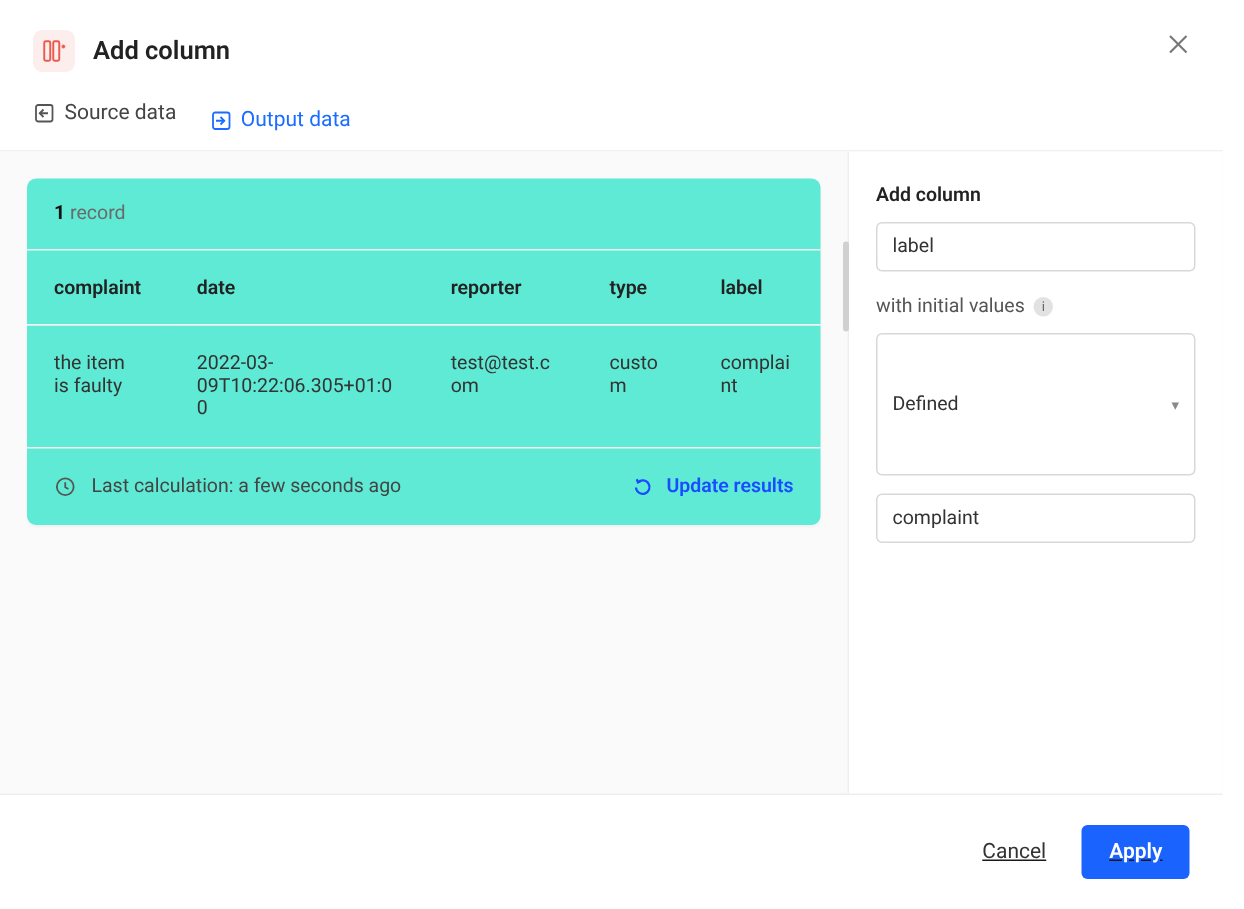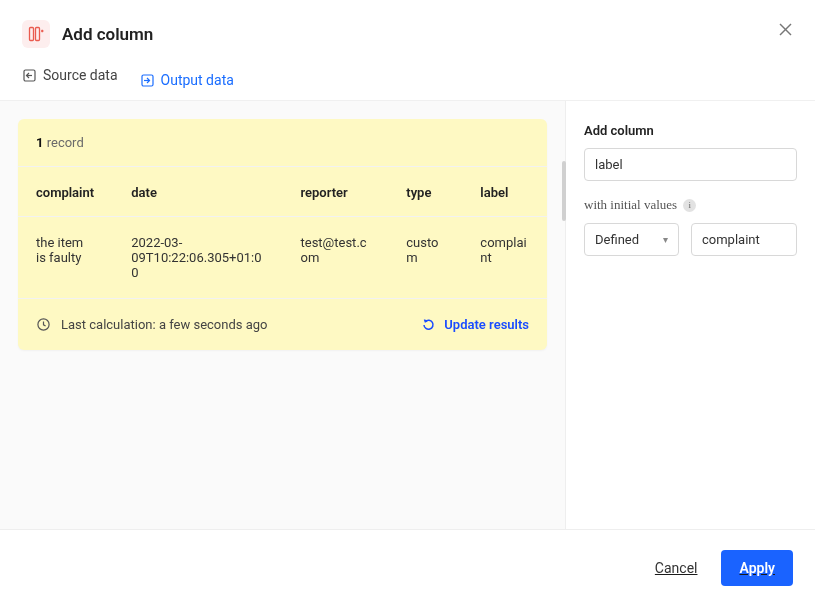--- a/index.html
+++ b/index.html
@@ -9,36 +9,36 @@
   .app-icon { width:28px; height:28px; border-radius:6px; background:#fdeeee; display:flex; align-items:center; justify-content:center; margin-right:12px; }
   .app-icon svg { display:block; }
   .title { font-size:17px; font-weight:600; color:#222; }
   .close { position:absolute; top:22px; right:22px; color:#666; cursor:pointer; }
   .tabs { display:flex; gap:22px; padding:4px 22px 12px; border-bottom:1px solid #f0f0f0; }
   .tab { display:flex; align-items:center; gap:6px; font-size:14px; color:#444; cursor:pointer; }
   .tab.active { color:#1a6dff;margin-top:10px; }
   .tab-icon { display:flex; align-items:center; }
   .body { flex:1; display:flex; background:#fafafa; border-bottom:1px solid #eee; overflow:hidden; }
   .left { flex:1; padding:18px 18px 18px 18px; overflow:auto; }
-  .card { background:#fef9c3; border-radius:6px; box-shadow:0 1px 2px rgba(0,0,0,0.04); }
+  .card { background:#5eead4; border-radius:6px; box-shadow:0 1px 2px rgba(0,0,0,0.04); }
   .card-top { padding:16px 18px; border-bottom:1px solid #f2f2f2; font-size:13px; color:#6a6a6a; }
   .card-top strong { color:#111; }
   .tbl { width:100%; border-collapse:collapse; table-layout:fixed; }
   .tbl th { text-align:left; font-weight:600; font-size:13px; color:#222; padding:18px 18px 16px; border-bottom:1px solid #f2f2f2; }
   .tbl td { font-size:13px; color:#333; padding:18px 18px; vertical-align:top; word-break:break-word; }
   .card-footer { display:flex; align-items:center; justify-content:space-between; padding:18px 18px; border-top:1px solid #f2f2f2; }
   .card-footer-left { display:flex; align-items:center; gap:10px; color:#444; font-size:13px; }
   .update { display:flex; align-items:center; gap:8px; color:#1a4cff; font-weight:600; font-size:13px; cursor:pointer;justify-content:center; }
   .sidebar { width:250px; background:#fff; border-left:1px solid #eee; padding:22px 18px 18px; position:relative; }
   .scroll-hint { position:absolute; left:-4px; top:60px; width:4px; height:60px; background:#d0d0d0; border-radius:2px; }
   .side-label { font-size:13px; font-weight:600; color:#222; margin-bottom:10px; }
   .input, .select-like { width:100%; border:1px solid #d8d8d8; border-radius:4px; padding:8px 10px; font-size:13px; color:#333; font-family:inherit; }
-  .sub-label { display:flex; align-items:center; gap:6px; margin:16px 0 10px; font-size:13px; color:#555;font-family:Liberation Serif, serif; }
+  .sub-label { display:flex; align-items:center; gap:6px; margin:16px 0 10px; font-size:13px; color:#555; }
   .info-dot { width:13px; height:13px; border-radius:50%; background:#e2e2e2; font-size:9px; color:#666; display:flex; align-items:center; justify-content:center; }
-  .row-pair { display:flex; gap:12px; }
+  .row-pair { display:flex; gap:12px;flex-direction:column; }
   .select-like { flex:0 0 95px; display:flex; align-items:center; justify-content:space-between; cursor:pointer; }
   .select-like span.chev { color:#888; font-size:10px; }
   .value-input { flex:1; }
   .footer { padding:20px 22px; display:flex; justify-content:flex-end; gap:18px; align-items:center;text-decoration:underline; }
   .btn-cancel { background:none; border:none; color:#333; font-size:14px; cursor:pointer; padding:8px 6px; font-family:inherit; }
   .btn-apply { background:#1a63ff; color:#fff; border:none; border-radius:4px; padding:10px 18px; font-size:14px; font-weight:600; cursor:pointer; font-family:inherit; }
   .clock-icon, .refresh-icon { display:inline-flex; }
 </style>
 </head>
 <body>

